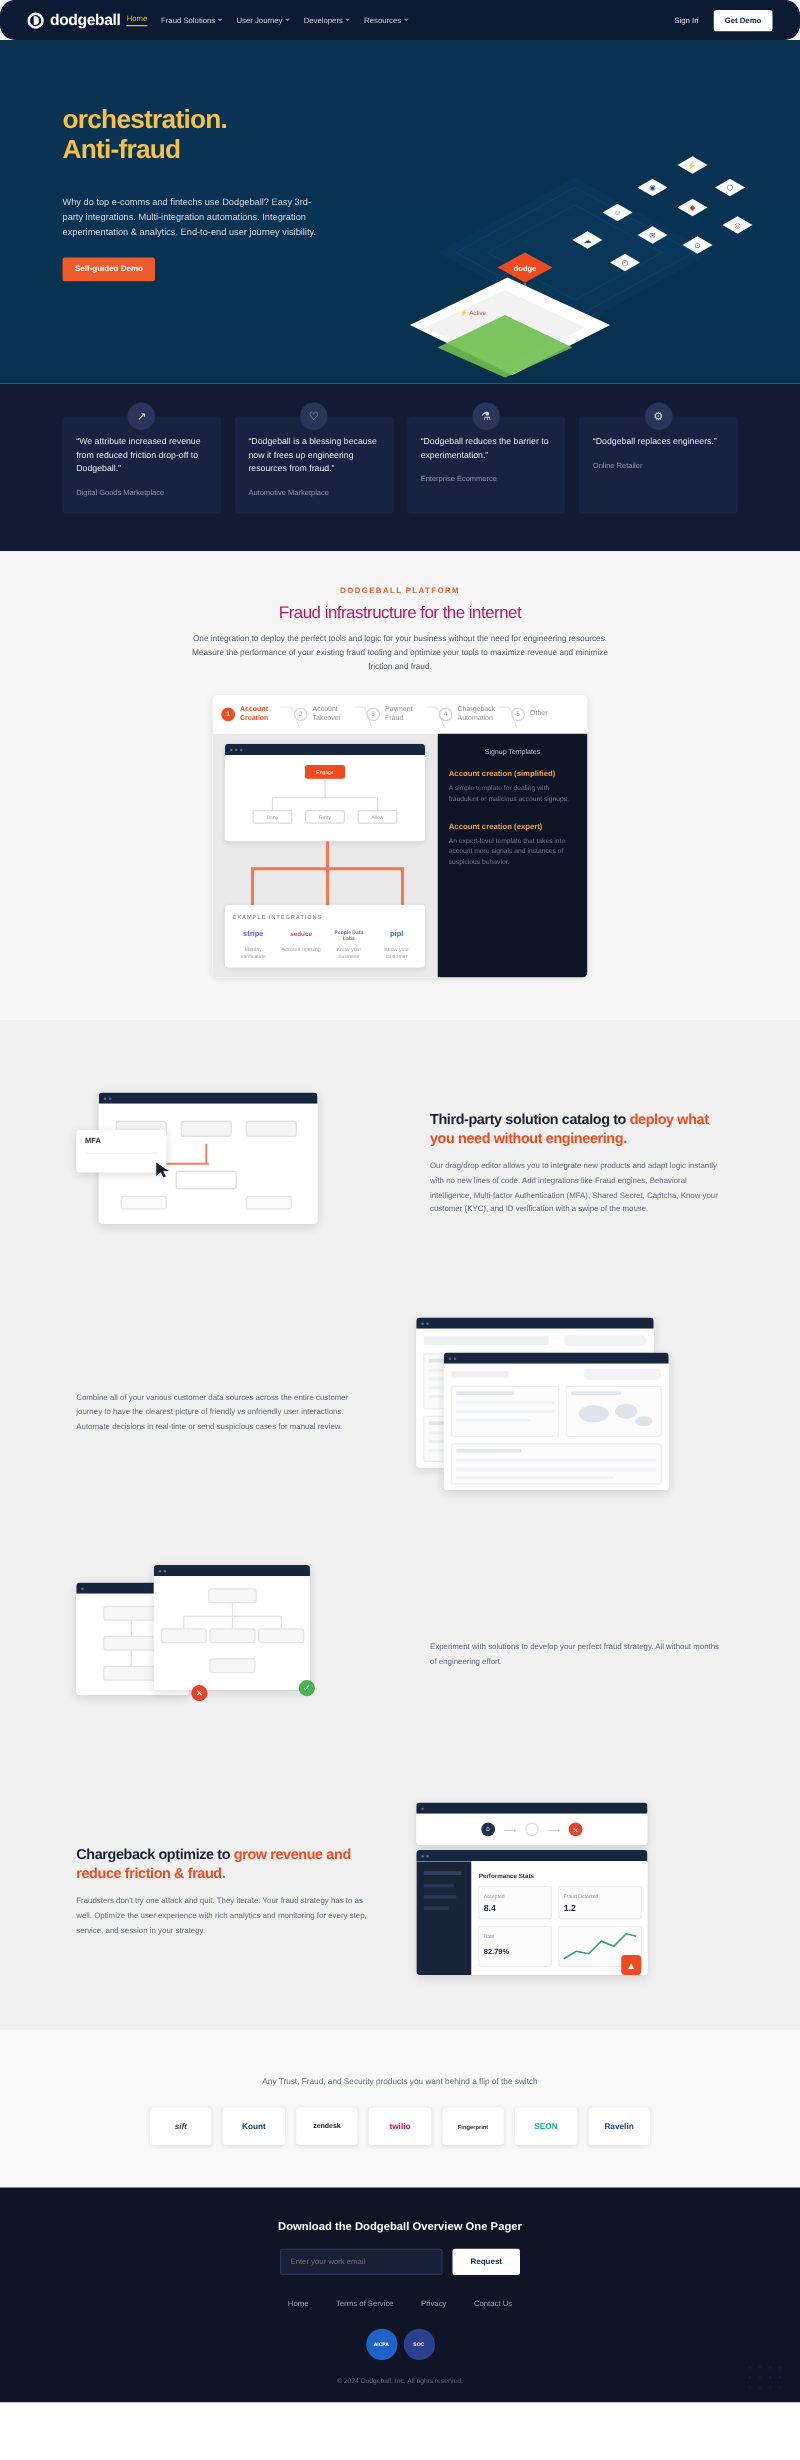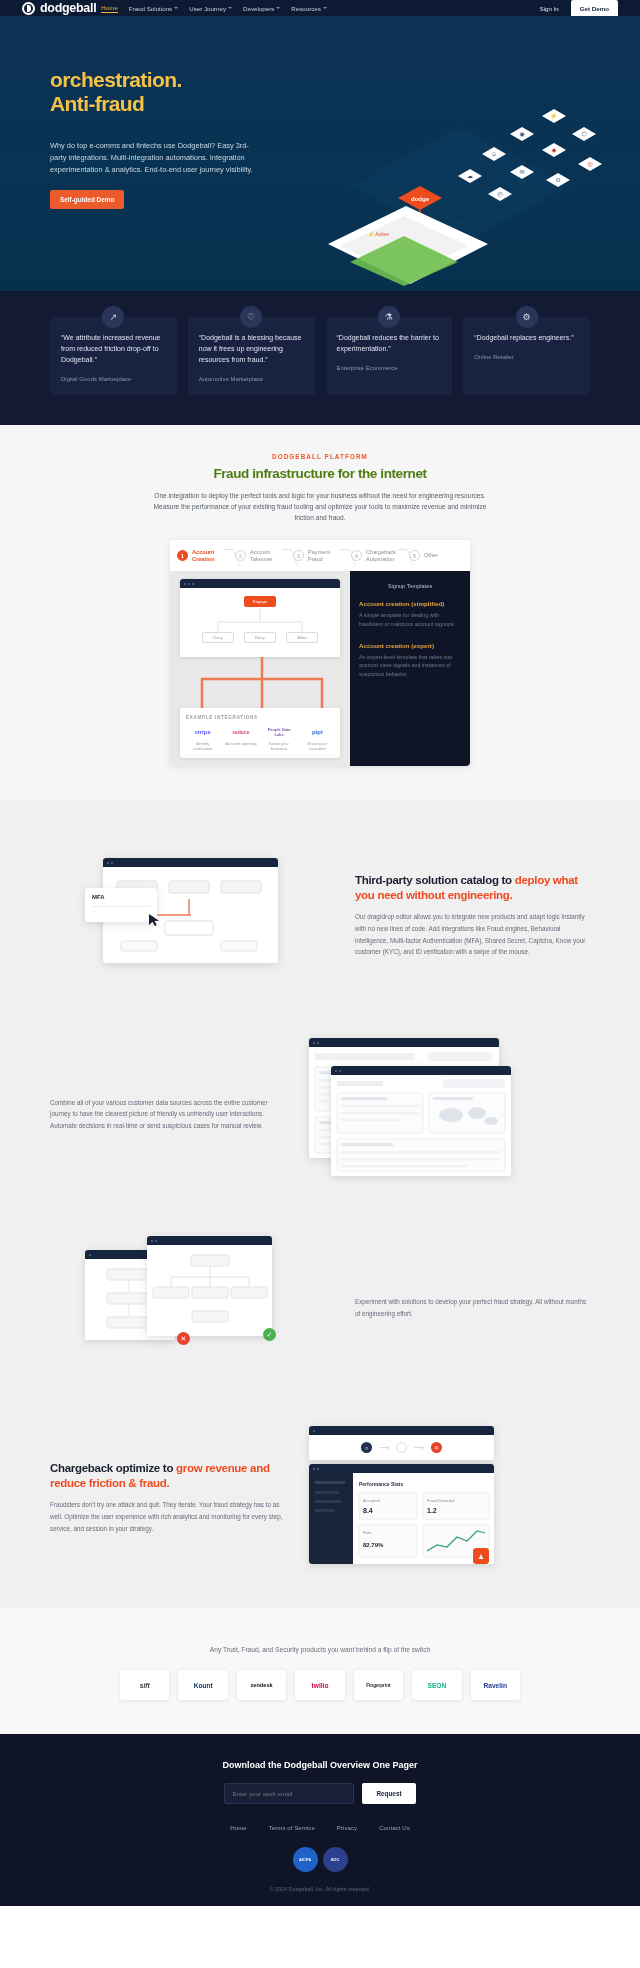--- a/index.html
+++ b/index.html
@@ -7,24 +7,25 @@
     width: 640px;
     font-family: "Liberation Sans", sans-serif;
     background: #ffffff;
     color: #1b2030;
     -webkit-font-smoothing: antialiased;
   }
 
   
   .nav {
     background: #0c1b33;
-    height: 16px;
+    height: 32px;
     display: flex;
     align-items: center;
     padding: 0 22px;
+    border-radius: 12px;
   }
   .brand { display: flex; align-items: center; gap: 5px; }
   .brand-mark {
     width: 13px; height: 13px; border-radius: 50%;
     border: 2px solid #fff; position: relative; flex: none;
   }
   .brand-mark::after {
     content: ""; position: absolute; left: 3px; top: 1px;
     width: 4px; height: 7px; background: #fff; border-radius: 0 3px 3px 0;
   }
@@ -85,22 +86,22 @@
   .qtext { color: #dfe5f2; font-size: 7px; line-height: 1.55; }
   .qsrc { color: #8a93ab; font-size: 6px; margin-top: 10px; }
 
   
   .platform { background: #f6f6f6; padding: 28px 0 34px; }
   .eyebrow {
     color: #ed5a2b; font-size: 6.3px; font-weight: bold; letter-spacing: 1.1px;
     text-align: center; text-transform: uppercase;
   }
   .sec-title {
-    text-align: center; font-size: 13.5px; font-weight: bold; margin-top: 6px;
-    letter-spacing: -.4px; color: #4d7c0f;
+    text-align: center; font-size: 13.5px; font-weight: normal; margin-top: 6px;
+    letter-spacing: -.4px; color: #be185d;
   }
   .sec-body {
     width: 350px; margin: 9px auto 0; text-align: center; color: #555c6b;
     font-size: 6.6px; line-height: 1.72;
   }
   .demo-card {
     width: 300px; margin: 16px auto 0; background: #fff; border-radius: 4px;
     box-shadow: 0 1px 6px rgba(0,0,0,.10); overflow: hidden;
   }
   .steps { display: flex; padding: 6px 5px; }
@@ -149,21 +150,21 @@
   .ei-label { font-size: 4.6px; color: #9d9d9d; letter-spacing: .7px; font-weight: bold; }
   .ei-row { display: flex; gap: 5px; margin-top: 6px; }
   .ei-item { flex: 1; text-align: center; }
   .ei-logo { font-size: 6px; font-weight: bold; height: 12px; display: flex; align-items: center; justify-content: center; }
   .ei-cap { font-size: 4.2px; color: #9d9d9d; line-height: 1.3; margin-top: 3px; }
 
   
   .features { background: #f0f0f0; padding: 18px 0 14px; }
   .feature {
     width: 540px; margin: 0 auto; display: flex; align-items: center;
-    gap: 20px; padding: 22px 0;
+    gap: 33px; padding: 22px 0; justify-content: center;
   }
   .feature.reverse { flex-direction: row-reverse; }
   .f-text { width: 235px; }
   .f-title { font-size: 11.5px; font-weight: bold; line-height: 1.28; letter-spacing: -.3px; color: #1b2030; }
   .f-title em { font-style: normal; color: #ee4b1f; }
   .f-body { color: #646b79; font-size: 6.3px; line-height: 1.85; margin-top: 9px; }
   .f-art { width: 250px; height: 150px; position: relative; }
 
   .mock {
     position: absolute; background: #fff; border-radius: 3px;

